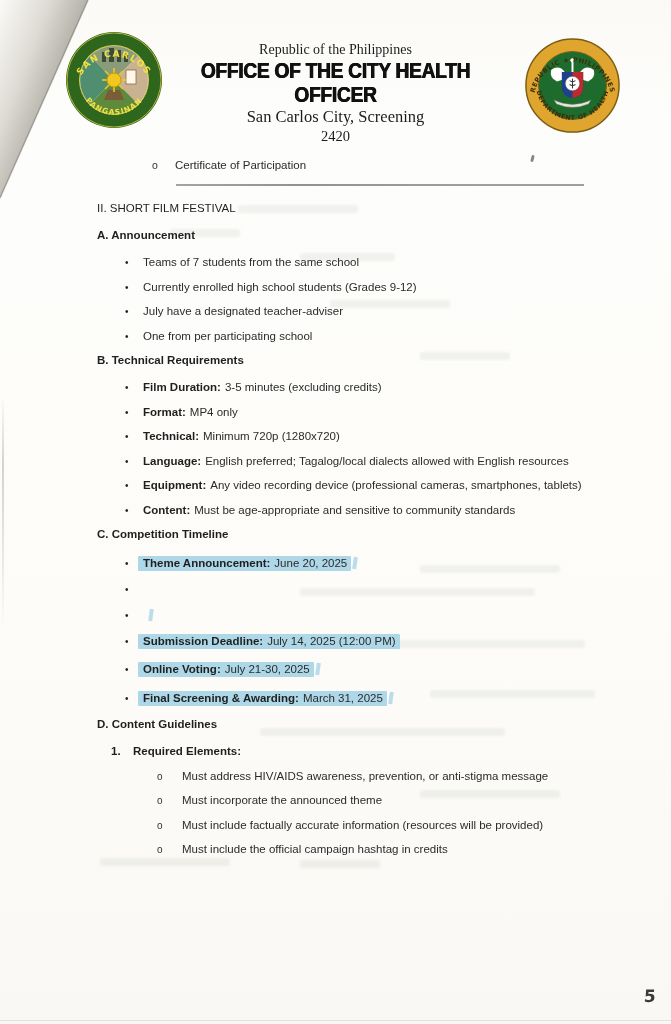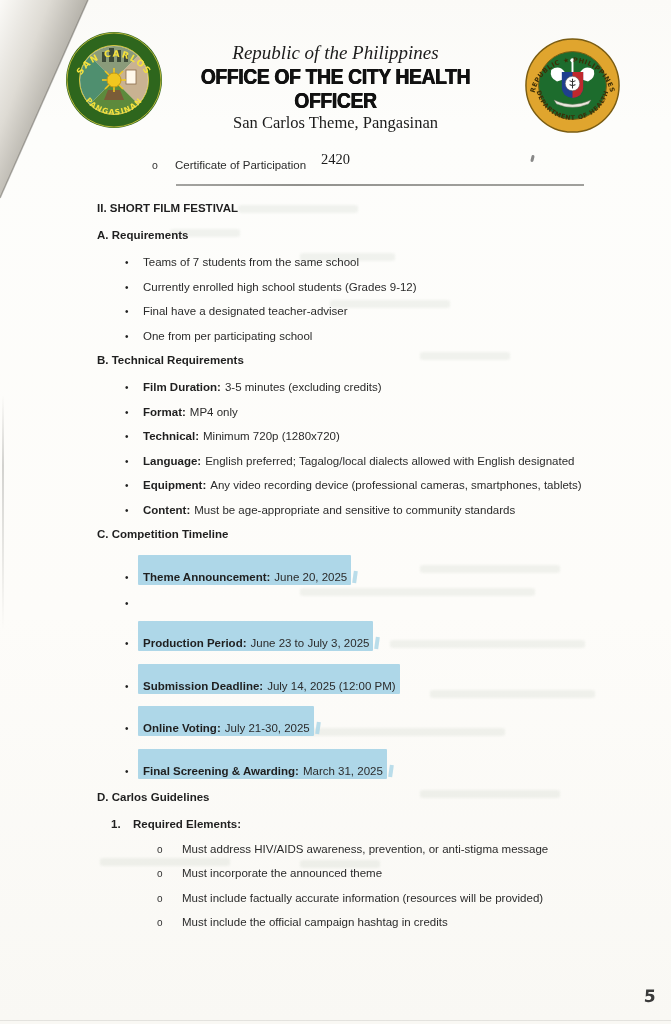--- a/index.html
+++ b/index.html
@@ -9,46 +9,46 @@
   html,body{margin:0;padding:0;background:#9b9b9b;}
   .page{
     position:relative; width:671px; height:1024px; margin:0 auto;
     background:linear-gradient(180deg,#fbfaf7 0%, #fdfdfb 12%, #fdfcf9 60%, #f9f8f4 100%);
     font-family:"Liberation Sans",sans-serif; color:var(--ink); overflow:hidden;
   }
   
   .curl{position:absolute;left:0;top:0;z-index:6;}
   
   .hdr-text{position:absolute;left:170px;right:170px;top:42px;text-align:center;z-index:2;}
-  .hdr-l1{font-family:"Liberation Serif",serif;font-size:19px;color:#1c1c1c;font-style:italic;}
+  .hdr-l1{font-family:"Liberation Serif",serif;font-size:14px;color:#1c1c1c;}
   .hdr-l2{font-size:20px;font-weight:900;letter-spacing:-0.3px;color:#111;
           display:inline-block;transform:scale(.96,1.08);transform-origin:center;
           text-shadow:.4px 0 0 #111,-.4px 0 0 #111; margin:2px 0 1px;}
   .hdr-l3{font-family:"Liberation Serif",serif;font-size:16.5px;color:#1c1c1c;}
-  .hdr-l4{font-family:"Liberation Serif",serif;font-size:14.5px;color:#1c1c1c;margin-top:18px;}
+  .hdr-l4{font-family:"Liberation Serif",serif;font-size:14.5px;color:#1c1c1c;margin-top:1px;}
   .seal{position:absolute;z-index:2;}
   .seal-left{left:64px;top:28px;width:100px;height:104px;}
   .seal-right{left:524px;top:37px;width:97px;height:97px;}
   
   .cert-row{position:absolute;left:152px;top:159px;display:flex;font-size:11.5px;z-index:2;}
   .cert-marker{width:23px;font-size:10.5px;color:#333;}
   .tick{position:absolute;left:531px;top:155px;width:3px;height:7px;background:#6a6a6a;
         transform:rotate(14deg);border-radius:2px;opacity:.8;}
   .rule{position:absolute;left:176px;top:184px;width:408px;height:2px;
         background:linear-gradient(90deg,rgba(90,90,86,.55),rgba(110,110,105,.75) 30%,rgba(95,95,90,.6) 70%,rgba(120,120,115,.7));}
   
   .main{position:absolute;left:97px;top:202px;width:487px;z-index:2;}
-  .doc-title{font-size:11.5px;font-weight:bold;color:var(--heading);margin:0 0 15px 0;}
+  .doc-title{font-size:11.5px;font-weight:normal;color:var(--heading);margin:0 0 15px 0;}
   .sec-title{font-size:11.5px;font-weight:bold;color:var(--heading);margin:0 0 15px 0;}
   .row{display:flex;align-items:baseline;font-size:11.5px;margin-bottom:12.5px;}
   .brow{padding-left:28px;}
   .bullet{flex:none;width:18px;font-size:10px;color:#222;}
   .lbl{font-weight:bold;color:var(--heading);margin-right:4px;white-space:nowrap;}
   .hl{background:var(--highlight);box-shadow:-5px 0 0 var(--highlight),4px 0 0 var(--highlight);
-      border-radius:1px;padding:16px 0 2px;}
+      border-radius:1px;padding:1px 0 2px;}
   .hl-tail{display:inline-block;width:4px;height:12px;background:var(--highlight);
       margin-left:6px;transform:translateY(2px) rotate(8deg);opacity:.85;}
   .nrow{padding-left:14px;}
   .num{flex:none;width:22px;font-weight:bold;color:var(--heading);}
   .srow{padding-left:60px;}
   .sub-marker{flex:none;width:25px;font-size:10px;color:#333;}
   
   .bt{position:absolute;display:block;height:8px;border-radius:3px;
       background:rgba(110,130,115,.09);filter:blur(1.2px);z-index:1;}
   .crease{position:absolute;left:2px;top:395px;width:2px;height:235px;z-index:1;
@@ -106,21 +106,21 @@
       <textPath href="#lsTop" startOffset="50%" text-anchor="middle">SAN CARLOS</textPath>
     </text>
     <text font-family="DejaVu Sans" font-size="7.5" font-weight="bold" fill="#f5e23c" letter-spacing="1">
       <textPath href="#lsBot" startOffset="50%" text-anchor="middle">PANGASINAN</textPath>
     </text>
   </svg>
 
   <div class="hdr-text">
     <div class="hdr-l1">Republic of the Philippines</div>
     <div><span class="hdr-l2">OFFICE OF THE CITY HEALTH OFFICER</span></div>
-    <div class="hdr-l3">San Carlos Theme, Pangasinan</div>
+    <div class="hdr-l3">San Carlos City, Screening</div>
     <div class="hdr-l4">2420</div>
   </div>
 
   <svg class="seal seal-right" viewBox="0 0 100 100">
     <defs>
       <path id="rsTop" d="M 11,57 A 40,40 0 0 1 89,57"></path>
       <path id="rsBot" d="M 13,56 A 38,38 0 0 0 87,56"></path>
     </defs>
     <circle cx="50" cy="50" r="48" fill="#e0a52e" stroke="#7a5c12" stroke-width="1.5"></circle>
     <circle cx="50" cy="50" r="35" fill="#1d6c2d" stroke="#7a5c12" stroke-width="1"></circle>
@@ -148,32 +148,32 @@
     <span class="cert-marker">o</span>
     <span>Certificate of Participation</span>
   </div>
   <i class="tick"></i>
   <div class="rule"></div>
 
   <div class="main">
 
     <div class="doc-title">II. SHORT FILM FESTIVAL</div>
 
-    <div class="sec-title">A. Requirements</div>
+    <div class="sec-title">A. Announcement</div>
     <div class="row brow">
       <span class="bullet">•</span>
       <span>Teams of 7 students from the same school</span>
     </div>
     <div class="row brow">
       <span class="bullet">•</span>
       <span>Currently enrolled high school students (Grades 9-12)</span>
     </div>
     <div class="row brow">
       <span class="bullet">•</span>
-      <span>Final have a designated teacher-adviser</span>
+      <span>July have a designated teacher-adviser</span>
     </div>
     <div class="row brow">
       <span class="bullet">•</span>
       <span>One from per participating school</span>
     </div>
 
     <div class="sec-title">B. Technical Requirements</div>
     <div class="row brow">
       <span class="bullet">•</span>
       <span><span class="lbl">Film Duration:</span><span>3-5 minutes (excluding credits)</span></span>
@@ -181,21 +181,21 @@
     <div class="row brow">
       <span class="bullet">•</span>
       <span><span class="lbl">Format:</span><span>MP4 only</span></span>
     </div>
     <div class="row brow">
       <span class="bullet">•</span>
       <span><span class="lbl">Technical:</span><span>Minimum 720p (1280x720)</span></span>
     </div>
     <div class="row brow">
       <span class="bullet">•</span>
-      <span><span class="lbl">Language:</span><span>English preferred; Tagalog/local dialects allowed with English designated</span></span>
+      <span><span class="lbl">Language:</span><span>English preferred; Tagalog/local dialects allowed with English resources</span></span>
     </div>
     <div class="row brow">
       <span class="bullet">•</span>
       <span><span class="lbl">Equipment:</span><span>Any video recording device (professional cameras, smartphones, tablets)</span></span>
     </div>
     <div class="row brow">
       <span class="bullet">•</span>
       <span><span class="lbl">Content:</span><span>Must be age-appropriate and sensitive to community standards</span></span>
     </div>
 
@@ -203,39 +203,38 @@
     <div class="row brow">
       <span class="bullet">•</span>
       <span class="hl"><span class="lbl">Theme Announcement:</span><span>June 20, 2025</span></span>
         <i class="hl-tail"></i>
     </div>
     <div class="row brow">
       <span class="bullet">•</span>
     </div>
     <div class="row brow">
       <span class="bullet">•</span>
-      <span class="hl"><span class="lbl">Production Period:</span><span>June 23 to July 3, 2025</span></span>
         <i class="hl-tail"></i>
     </div>
     <div class="row brow">
       <span class="bullet">•</span>
       <span class="hl"><span class="lbl">Submission Deadline:</span><span>July 14, 2025 (12:00 PM)</span></span>
     </div>
     <div class="row brow">
       <span class="bullet">•</span>
       <span class="hl"><span class="lbl">Online Voting:</span><span>July 21-30, 2025</span></span>
         <i class="hl-tail"></i>
     </div>
     <div class="row brow">
       <span class="bullet">•</span>
       <span class="hl"><span class="lbl">Final Screening &amp; Awarding:</span><span>March 31, 2025</span></span>
         <i class="hl-tail"></i>
     </div>
 
-    <div class="sec-title">D. Carlos Guidelines</div>
+    <div class="sec-title">D. Content Guidelines</div>
     <div class="row nrow">
       <span class="num">1.</span>
       <span class="lbl">Required Elements:</span>
     </div>
     <div class="row srow">
       <span class="sub-marker">o</span>
       <span>Must address HIV/AIDS awareness, prevention, or anti-stigma message</span>
     </div>
     <div class="row srow">
       <span class="sub-marker">o</span>

